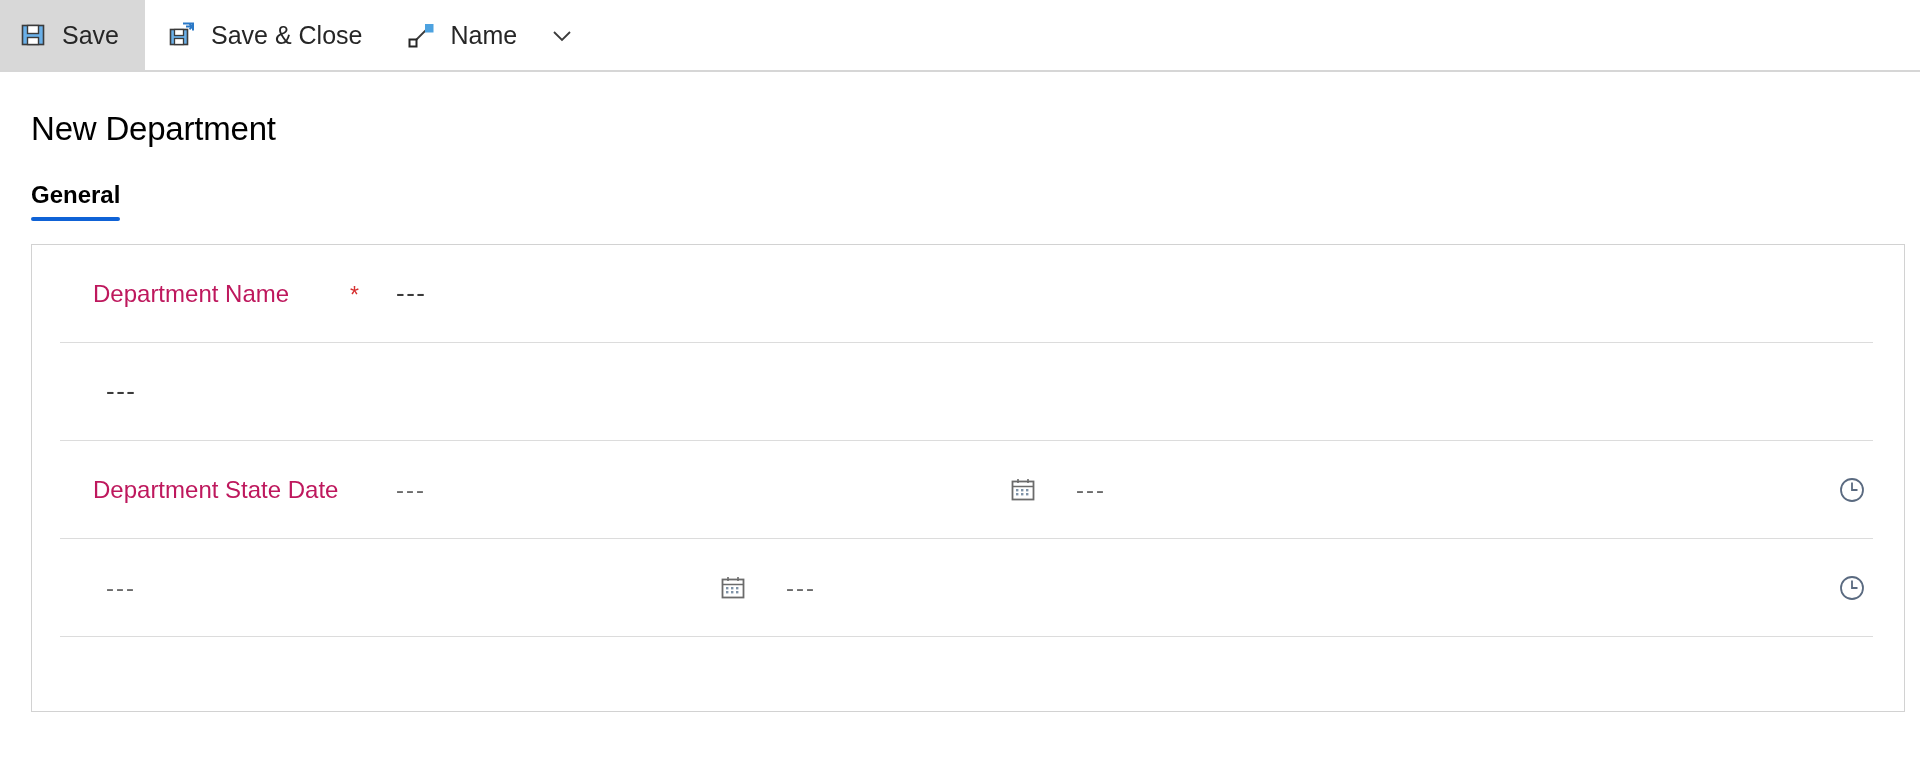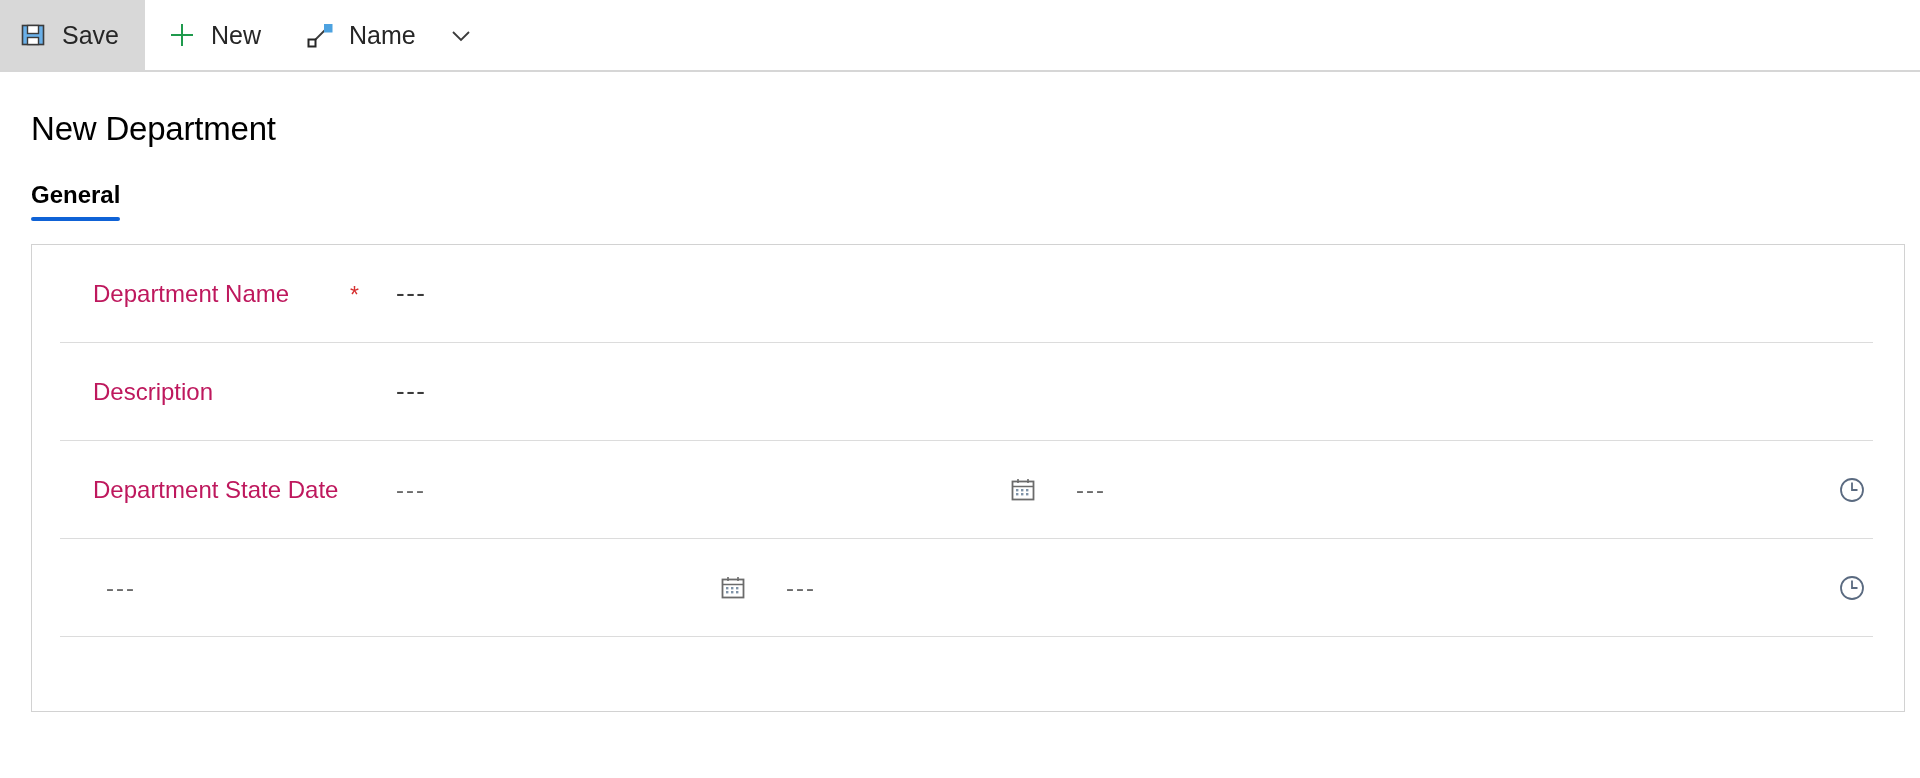--- a/index.html
+++ b/index.html
@@ -195,29 +195,33 @@
     <span class="cmd-icon">
       <svg width="28" height="28" viewBox="0 0 28 28">
         <rect x="3.5" y="4.5" width="21" height="19" fill="#6ab0e8" stroke="#3b3b3b" stroke-width="1.6"></rect>
         <rect x="8.5" y="4.5" width="11" height="8" fill="#ffffff" stroke="#3b3b3b" stroke-width="1.4"></rect>
         <rect x="8.5" y="16.5" width="11" height="7" fill="#ffffff" stroke="#3b3b3b" stroke-width="1.4"></rect>
       </svg>
     </span>
     <span>Save</span>
   </button>
 
-
   <button class="cmd-btn">
     <span class="cmd-icon">
       <svg width="28" height="28" viewBox="0 0 28 28">
-        <path d="M14 3 V25 M3 14 H25" stroke="#1f9a4d" stroke-width="2" fill="none"></path>
+        <rect x="2.5" y="8.5" width="17" height="15" fill="#6ab0e8" stroke="#3b3b3b" stroke-width="1.6"></rect>
+        <rect x="6.5" y="8.5" width="9" height="6" fill="#ffffff" stroke="#3b3b3b" stroke-width="1.3"></rect>
+        <rect x="6.5" y="17.5" width="9" height="6" fill="#ffffff" stroke="#3b3b3b" stroke-width="1.3"></rect>
+        <path d="M15 2.5 h10 v7" fill="none" stroke="#2b79c7" stroke-width="2"></path>
+        <path d="M18 5.5 h6 M21.5 3 l3 2.6 l-3 2.6" fill="none" stroke="#2b79c7" stroke-width="1.8"></path>
       </svg>
     </span>
-    <span>New</span>
+    <span>Save &amp; Close</span>
   </button>
+
 
   <button class="cmd-btn">
     <span class="cmd-icon">
       <svg width="28" height="28" viewBox="0 0 28 28">
         <path d="M8 20 L20 8" stroke="#3b3b3b" stroke-width="1.8" fill="none"></path>
         <rect x="2.5" y="18.5" width="7" height="7" fill="#ffffff" stroke="#262626" stroke-width="2"></rect>
         <rect x="18.5" y="3.5" width="7.5" height="7.5" fill="#4da2e0" stroke="#4da2e0" stroke-width="1"></rect>
       </svg>
     </span>
     <span>Name</span>
@@ -245,21 +249,20 @@
 
   <div class="form-card">
 
     <div class="form-row divided">
       <div class="field-label">Department Name</div>
       <div class="req-star">*</div>
       <div class="field-value value-name">---</div>
     </div>
 
     <div class="form-row divided">
-      <div class="field-label">Description</div>
       <div class="req-spacer"></div>
       <div class="field-value value-name">---</div>
     </div>
 
     <div class="form-row divided">
       <div class="field-label">Department State Date</div>
       <div class="req-spacer"></div>
       <div class="field-value value-date">---</div>
       <div class="icon-btn">
         <svg width="30" height="30" viewBox="0 0 30 30">

